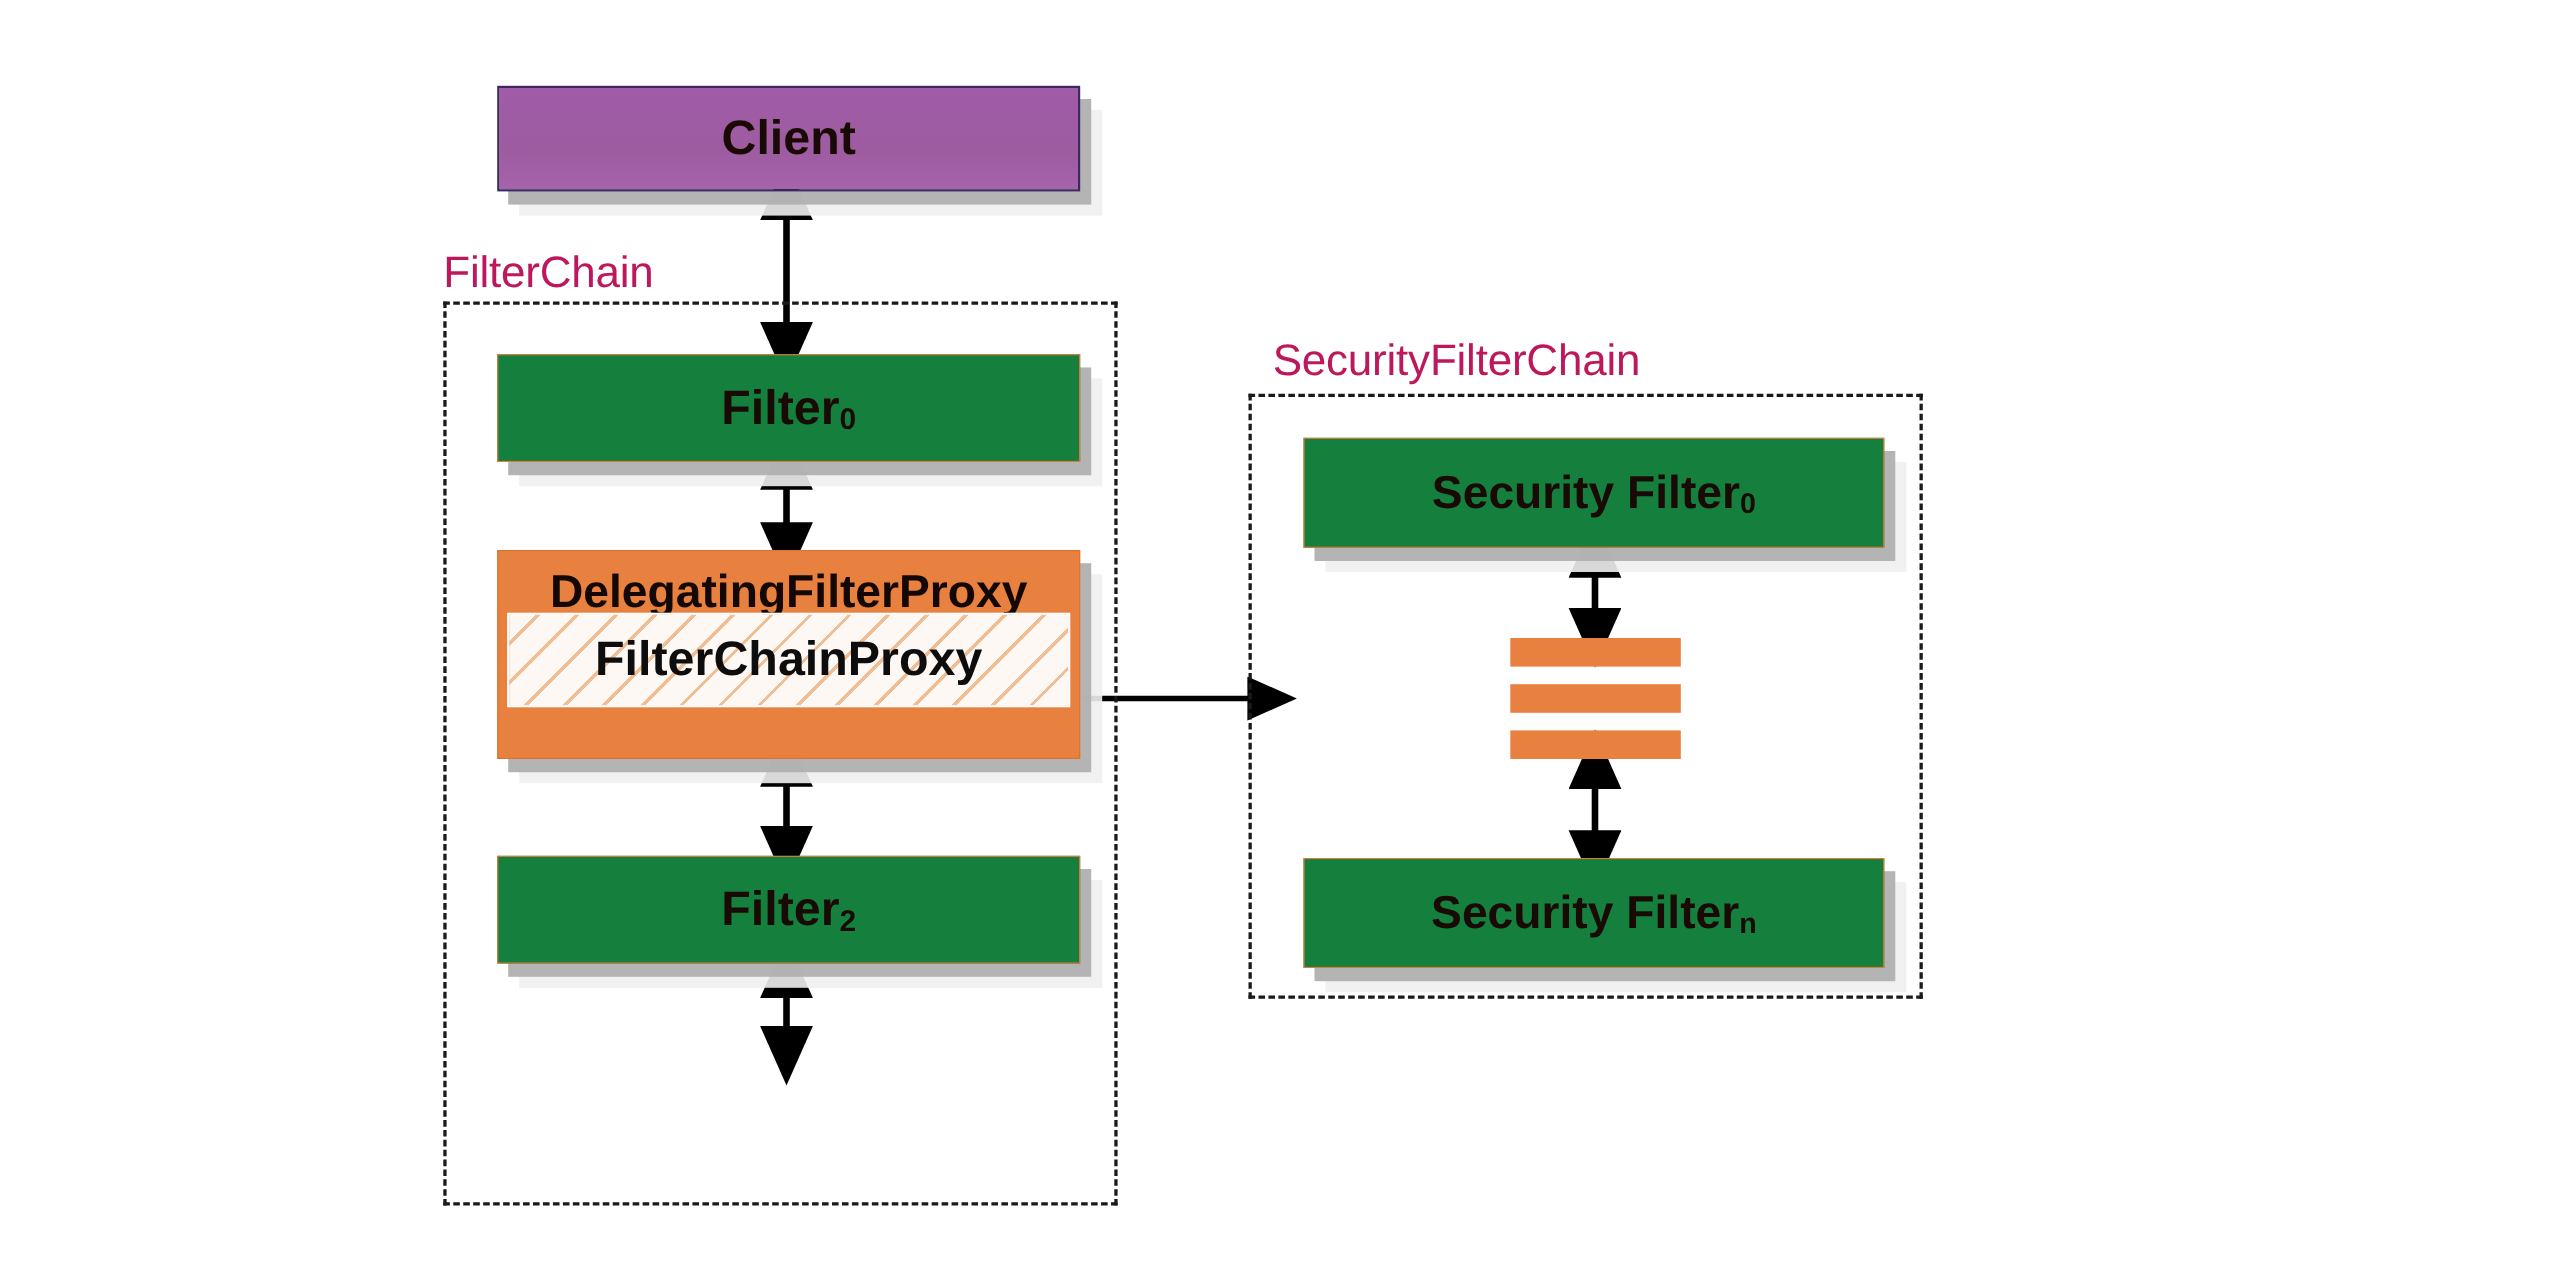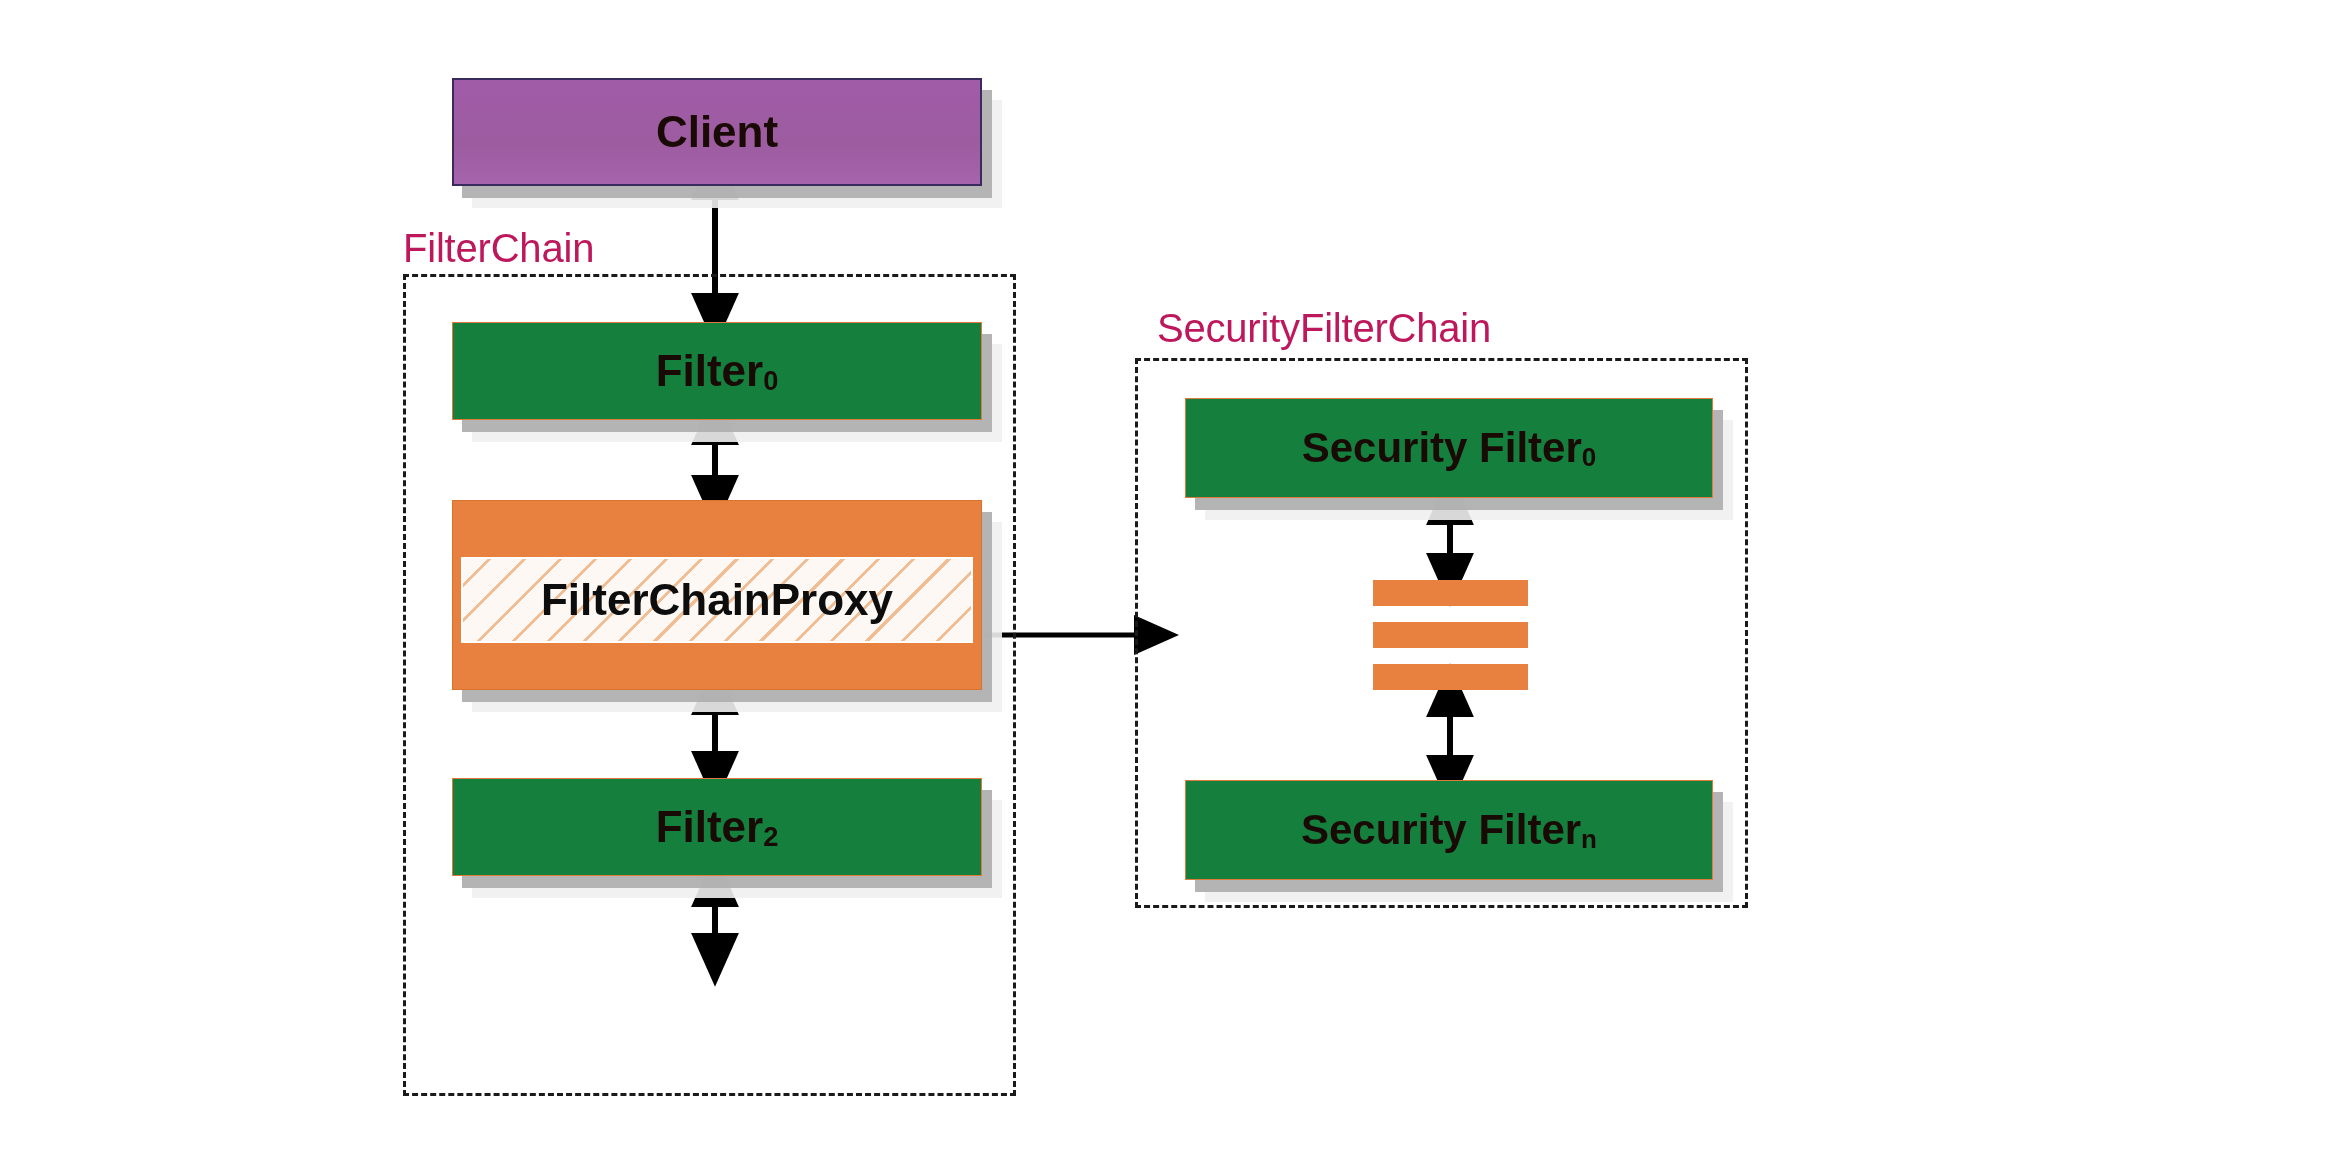--- a/index.html
+++ b/index.html
@@ -160,30 +160,31 @@
 
     <line x1="1450" y1="500" x2="1450" y2="578" stroke="#000000" stroke-width="6" marker-start="url(#arrowStart)" marker-end="url(#arrowEnd)"></line>
 
     <line x1="1450" y1="692" x2="1450" y2="780" stroke="#000000" stroke-width="6" marker-start="url(#arrowStart)" marker-end="url(#arrowEnd)"></line>
   </svg>
 
   <div class="group-label" style="left:403px; top:226px;">FilterChain</div>
 
   <div class="group-box" style="left:403px; top:274px; width:613px; height:822px;"></div>
 
-  <div class="node purple shadowed" style="left:452px; top:78px; width:530px; height:108px; font-size:44px;">
+  <div class="node purple shadowed" style="left:452px; top:78px; width:530px; height:96px; font-size:44px;">
     <span class="lbl">Client</span>
   </div>
 
   <div class="node orange shadowed" style="left:452px; top:322px; width:530px; height:98px; font-size:44px;">
     <span class="lbl">Filter</span>
       <sub>0</sub>
   </div>
 
   <div class="dfp-outer" style="left:452px; top:500px; width:530px; height:190px;">
+    <div class="dfp-title" style="font-size:42px;">DelegatingFilterProxy</div>
     <div class="fcp-inner" style="font-size:44px;">
       <span class="lbl">FilterChainProxy</span>
     </div>
   </div>
 
   <div class="node orange shadowed" style="left:452px; top:778px; width:530px; height:98px; font-size:44px;">
     <span class="lbl">Filter</span>
       <sub>2</sub>
   </div>
 

